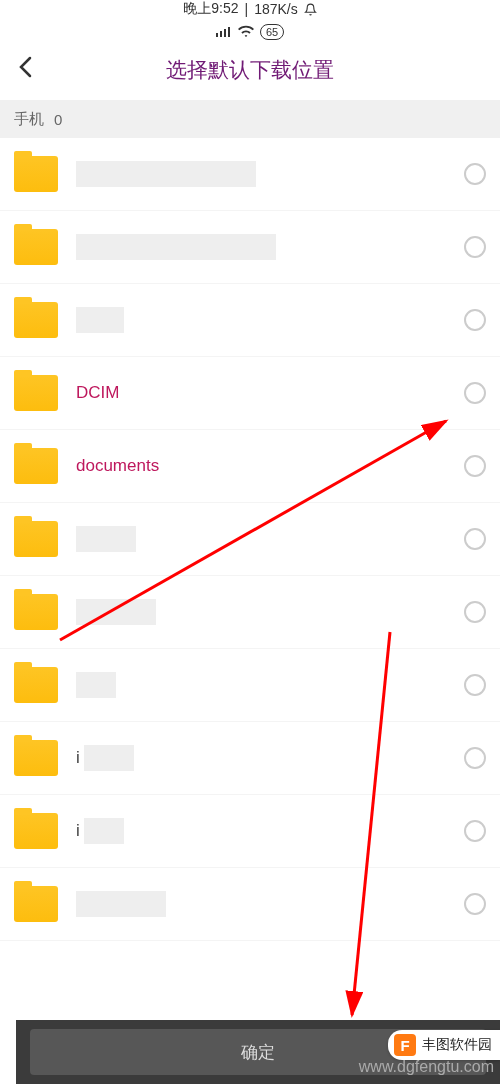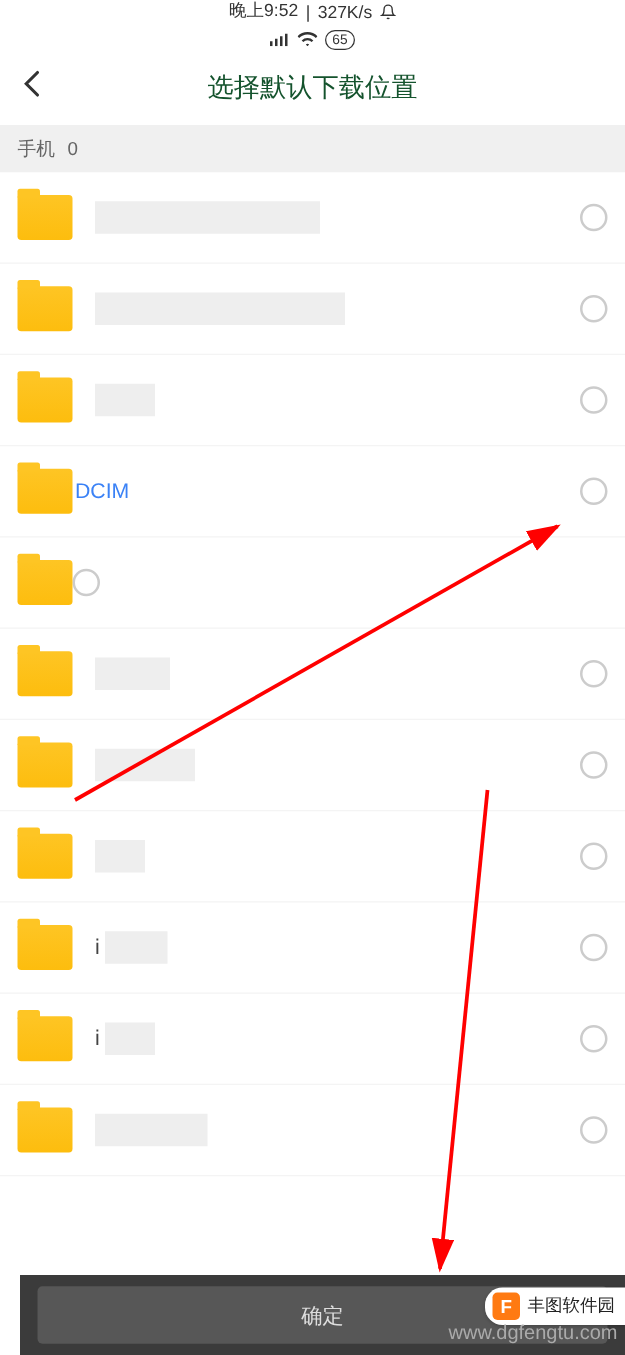--- a/index.html
+++ b/index.html
@@ -60,21 +60,21 @@
       font-size: 24px;
       color: #333;
       padding: 6px;
     }
     .header-title {
       position: absolute;
       left: 50%;
       transform: translateX(-50%);
       font-size: 21px;
       font-weight: 400;
-      color: #14532d;
+      color: #701a75;
     }
     .breadcrumb {
       background: #f0f0f0;
       height: 38px;
       display: flex;
       align-items: center;
       padding: 5px 14px;
       gap: 10px;
       font-size: 15px;
       color: #666;
@@ -102,23 +102,23 @@
       content: '';
       position: absolute;
       top: -5px;
       left: 0;
       width: 18px;
       height: 7px;
       background: #fec524;
       border-radius: 2px 2px 0 0;
     }
     .file-name {
-      margin-left: 2px;
+      margin-left: 18px;
       font-size: 17px;
-      color: #3b82f6;
+      color: #be185d;
       flex: 1;
     }
     .pixelated {
       margin-left: 18px;
       flex: 1;
       height: 40px;
       display: flex;
       align-items: center;
     }
     .pixelblock {
@@ -198,21 +198,21 @@
       z-index: 15;
     }
   </style>
 </head>
 <body>
 
 <div class="status-bar">
   <div class="status-left">
     <span>晚上9:52</span>
     <span>|</span>
-    <span>327K/s</span>
+    <span>187K/s</span>
     <span class="bell-icon">
       <svg viewBox="0 0 24 24" width="13" height="13" fill="none" stroke="#333" stroke-width="2">
           <path d="M18 8a6 6 0 0 0-12 0c0 7-3 9-3 9h18s-3-2-3-9"></path>
           <path d="M13.7 21a2 2 0 0 1-3.4 0"></path>
         </svg>
     </span>
   </div>
   <div class="status-right">
     <span>
       <svg width="16" height="12">
@@ -269,20 +269,21 @@
       </div>
       <div class="radio"></div>
     </div>
     <div class="file-row">
       <div class="folder-icon"></div>
       <div class="file-name">DCIM</div>
       <div class="radio"></div>
     </div>
     <div class="file-row">
       <div class="folder-icon"></div>
+      <div class="file-name">documents</div>
       <div class="radio"></div>
     </div>
     <div class="file-row">
       <div class="folder-icon"></div>
       <div class="pixelated">
         <div class="pixelblock" style="width: 60px;"></div>
       </div>
       <div class="radio"></div>
     </div>
     <div class="file-row">

